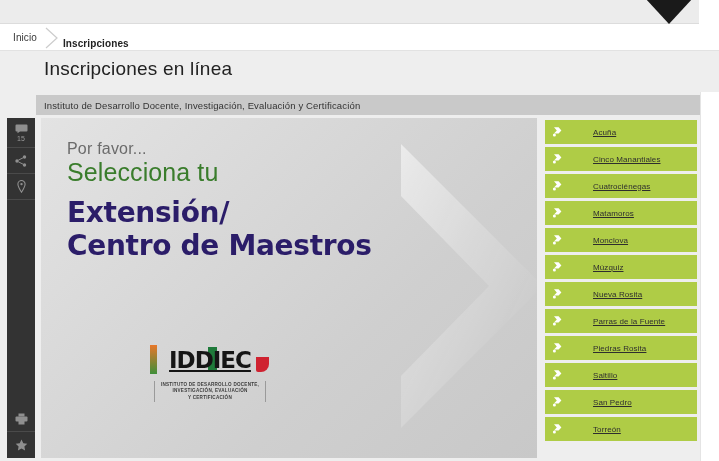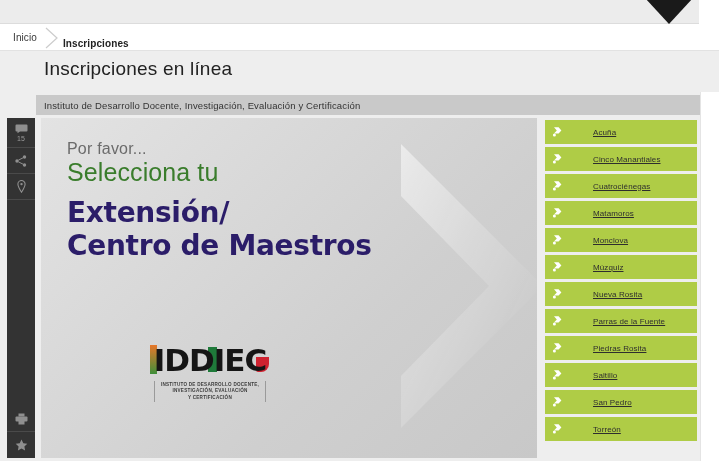--- a/index.html
+++ b/index.html
@@ -175,25 +175,26 @@
     text-align: center;
     z-index: 3;
   }
   .logo-word {
     display: flex; align-items: flex-end; justify-content: center;
     height: 36px;
     position: relative;
   }
   .logo-text {
     font-family: "DejaVu Sans", sans-serif;
-    font-size: 31px;
+    font-size: 23px;
     font-weight: bold;
     color: #151515;
     letter-spacing: -1px;
     line-height: 31px;
+    text-decoration: underline;
   }
   .accent-orange {
     position: absolute; left: 4px; top: 5px;
     width: 7px; height: 29px;
     background: linear-gradient(180deg,#e8772a 0%, #3f8f3a 100%);
     z-index: 0;
   }
   .accent-green {
     position: absolute; left: 62px; top: 7px;
     width: 9px; height: 25px;

